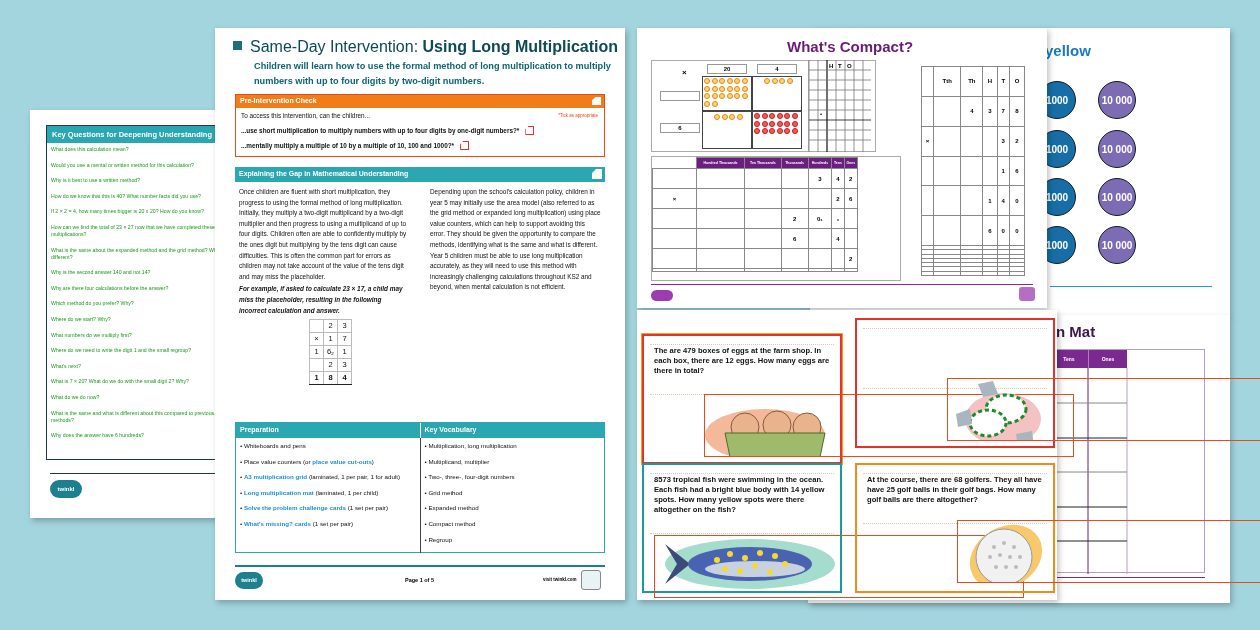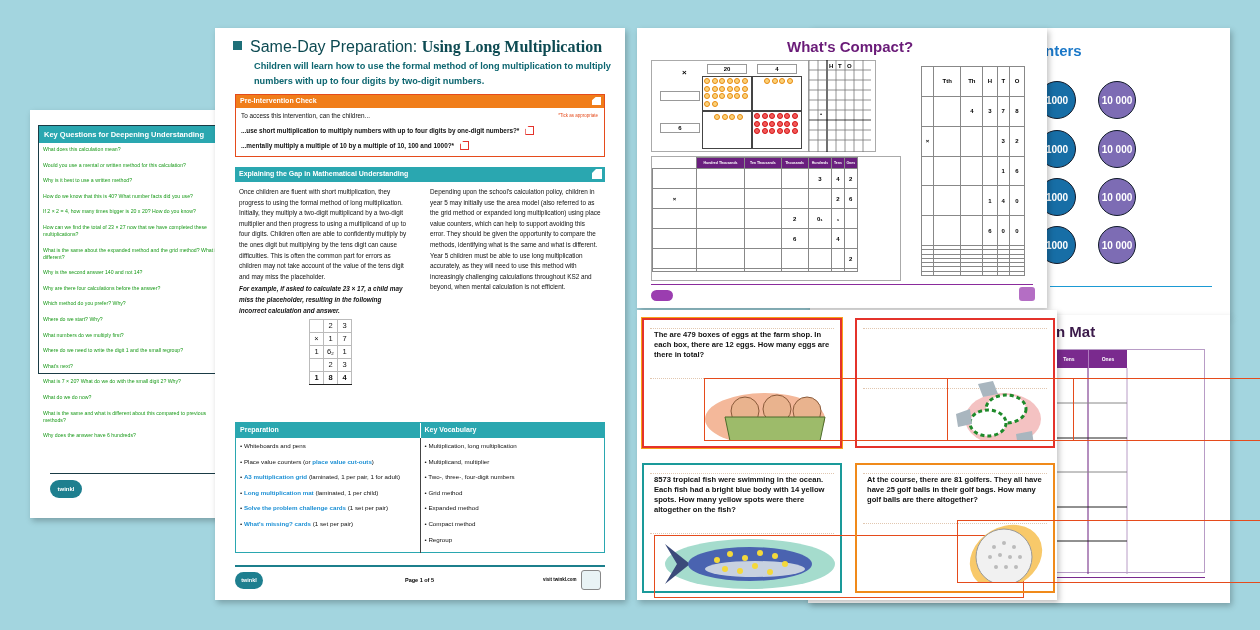--- a/index.html
+++ b/index.html
@@ -1,33 +1,33 @@
 <!DOCTYPE html>
 <html><head>
 <meta charset="utf-8">
 <style>
   * { box-sizing: border-box; margin: 0; padding: 0; }
   body { width: 1260px; height: 630px; background: #a3d5df; position: relative; overflow: hidden; font-family: "Liberation Sans", sans-serif; }
   .sheet { position: absolute; background: #fff; box-shadow: 2px 3px 6px rgba(0,0,0,0.25); }
 
   
   #kq { left: 30px; top: 110px; width: 200px; height: 408px; }
-  #kq .box { position: absolute; left: 8px; top: 15px; width: 190px; height: 249px; border: 1px solid #1a3b45; border-right: none; }
+  #kq .box { position: absolute; left: 16px; top: 15px; width: 190px; height: 335px; border: 1px solid #1a3b45; border-right: none; }
   #kq .hdr { background: #2aa7b0; color: #fff; font-weight: bold; font-size: 7.5px; padding: 4px 5px; white-space: nowrap; }
   #kq ul { list-style: none; padding: 3px 4px; }
   #kq li { color: #1a9a1a; font-size: 5.2px; line-height: 7px; margin-bottom: 8.6px; white-space: nowrap; overflow: hidden; }
   #kq li.two { white-space: normal; }
   #kq .rule { position: absolute; left: 20px; right: 0; top: 363px; border-top: 1px solid #1a3b45; }
   #kq .logo { position: absolute; left: 20px; top: 370px; width: 32px; height: 18px; border-radius: 9px; background: #1e7f8f; color: #fff; font-size: 6px; font-weight: bold; text-align: center; line-height: 18px; }
 
   
   #main { left: 215px; top: 28px; width: 410px; height: 572px; }
   #main .title { position: absolute; left: 18px; top: 10px; font-size: 16px; color: #0d4a52; white-space: nowrap; }
   #main .title .sq { display: inline-block; width: 9px; height: 9px; background: #1e6f78; margin-right: 8px; vertical-align: 2px; }
-  #main .title b { font-weight: bold; font-family: Liberation Serif, serif; }
+  #main .title b { font-weight: bold; }
   #main .subtitle { position: absolute; left: 39px; top: 31px; width: 360px; font-size: 9.2px; line-height: 15px; color: #0d6670; font-weight: bold; }
   .pic { position: absolute; left: 20px; top: 66px; width: 370px; height: 63px; border: 1.5px solid #e54b1c; }
   .pic .hdr { background: #f07d1a; color: #fff; font-weight: bold; font-size: 7px; padding: 2px 4px; height: 13px; position: relative; }
   .pic .hdr .corner { position: absolute; right: 3px; top: 2px; width: 9px; height: 8px; background: #fff; border-radius: 0 0 0 0; clip-path: polygon(40% 0,100% 0,100% 100%,0 100%,0 40%); }
   .pic .row { font-size: 6.4px; color: #111; padding: 0 5px; height: 15px; line-height: 15px; position: relative; white-space: nowrap; }
   .pic .row b { font-weight: bold; }
   .pic .note { position: absolute; right: 6px; top: 0; color: #e54b1c; font-size: 4.5px; }
   .tick { display: inline-block; width: 9px; height: 9px; border: 1px solid #e4322b; margin-left: 6px; vertical-align: -2px; clip-path: polygon(35% 0,100% 0,100% 100%,0 100%,0 35%); }
   .gap { position: absolute; left: 20px; top: 139px; width: 370px; }
   .gap .hdr, .prep .hdr { background: #2aa7b0; color: #fff; font-weight: bold; font-size: 7px; padding: 3px 4px; height: 15px; position: relative; }
@@ -123,21 +123,21 @@
       <li>What do we do now?</li>
       <li class="two">What is the same and what is different about this compared to previous methods?</li>
       <li>Why does the answer have 6 hundreds?</li>
     </ul>
   </div>
   <div class="rule"></div>
   <div class="logo">twinkl</div>
 </div>
 
 <div class="sheet" id="counters">
-  <div class="ttl">nters</div>
+  <div class="ttl">yellow</div>
   <div class="ctr a" style="left:228px;top:53px">1000</div>
   <div class="ctr b" style="left:288px;top:53px">10 000</div>
   <div class="ctr a" style="left:228px;top:150px">1000</div>
   <div class="ctr b" style="left:288px;top:102px">10 000</div>
   <div class="ctr a" style="left:228px;top:198px">1000</div>
   <div class="ctr b" style="left:288px;top:150px">10 000</div>
   <div class="ctr a" style="left:228px;top:102px">1000</div>
   <div class="ctr b" style="left:288px;top:198px">10 000</div>
   <div class="frule"></div>
 </div>
@@ -430,21 +430,21 @@
           <td></td>
         </tr>
   </tbody>
     </table>
   <div class="frule"></div>
   <div class="logo"></div>
   <div class="logo2"></div>
 </div>
 
 <div class="sheet" id="cards">
-  <div class="card" style="left:5px;top:8px;border-color:#e4322b;outline:1px solid #f7a21b">
+  <div class="card" style="left:5px;top:24px;border-color:#e4322b;outline:1px solid #f7a21b">
     <div class="dashed" style="top:8px"></div>
     <div class="t">The are 479 boxes of eggs at the farm shop. In each box, there are 12 eggs. How many eggs are there in total?</div>
     <div class="dashed" style="top:58px"></div>
     <svg class="pic" style="left:60px;top:58px" width="130" height="70">
       <ellipse cx="60" cy="40" rx="60" ry="26" fill="#f4b89a"></ellipse>
       <circle cx="40" cy="32" r="14" fill="#e9b38e" stroke="#8a5a3a"></circle>
       <circle cx="72" cy="30" r="14" fill="#e9b38e" stroke="#8a5a3a"></circle>
       <circle cx="102" cy="32" r="14" fill="#e9b38e" stroke="#8a5a3a"></circle>
       <path d="M20 38 L120 38 L115 62 L25 62 Z" fill="#9dbb6a" stroke="#4b6b2a"></path>
     </svg>
@@ -479,21 +479,21 @@
           <circle cx="70" cy="33" r="3"></circle>
           <circle cx="85" cy="35" r="3"></circle>
           <circle cx="100" cy="30" r="3"></circle>
           <circle cx="115" cy="36" r="3"></circle>
           <circle cx="130" cy="28" r="3"></circle>
         </g>
     </svg>
   </div>
   <div class="card" style="left:218px;top:153px;border-color:#f08a1a">
     <div class="dashed" style="top:8px"></div>
-    <div class="t">At the course, there are 81 golfers. They all have have 25 golf balls in their golf bags. How many golf balls are there altogether?</div>
+    <div class="t">At the course, there are 68 golfers. They all have have 25 golf balls in their golf bags. How many golf balls are there altogether?</div>
     <div class="dashed" style="top:58px"></div>
     <svg class="pic" style="left:100px;top:55px" width="90" height="72">
       <ellipse cx="48" cy="36" rx="38" ry="30" fill="#f8c96a" transform="rotate(-30 48 36)"></ellipse>
       <circle cx="46" cy="36" r="28" fill="#f1f1f1" stroke="#999"></circle>
       <g fill="#bbb">
           <circle cx="36" cy="26" r="2"></circle>
           <circle cx="46" cy="22" r="2"></circle>
           <circle cx="56" cy="26" r="2"></circle>
           <circle cx="32" cy="36" r="2"></circle>
           <circle cx="42" cy="34" r="2"></circle>
@@ -502,21 +502,21 @@
           <circle cx="38" cy="46" r="2"></circle>
           <circle cx="48" cy="46" r="2"></circle>
           <circle cx="58" cy="46" r="2"></circle>
         </g>
     </svg>
   </div>
 </div>
 
 <div class="sheet" id="main">
   <div class="title">
-    <span class="sq"></span><span>Same-Day Preparation: </span><b>Using Long Multiplication</b>
+    <span class="sq"></span><span>Same-Day Intervention: </span><b>Using Long Multiplication</b>
   </div>
   <div class="subtitle">Children will learn how to use the formal method of long multiplication to multiply numbers with up to four digits by two-digit numbers.</div>
 
   <div class="pic">
     <div class="hdr"><span>Pre-Intervention Check</span><span class="corner"></span></div>
     <div class="row"><span>To access this intervention, can the children...</span><span class="note">*Tick as appropriate</span></div>
     <div class="row"><b>...use short multiplication to multiply numbers with up to four digits by one-digit numbers?*</b><span class="tick"></span></div>
     <div class="row"><b>...mentally multiply a multiple of 10 by a multiple of 10, 100 and 1000?*</b><span class="tick"></span></div>
   </div>
 

